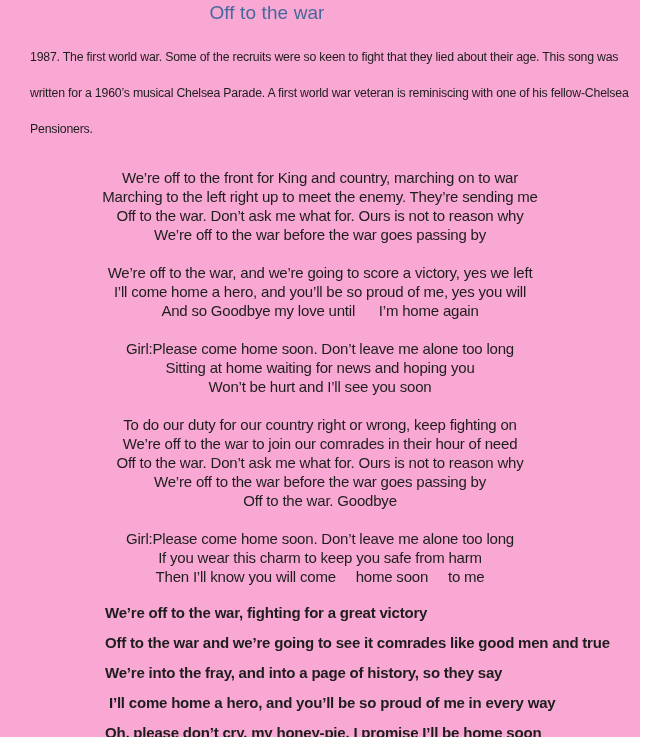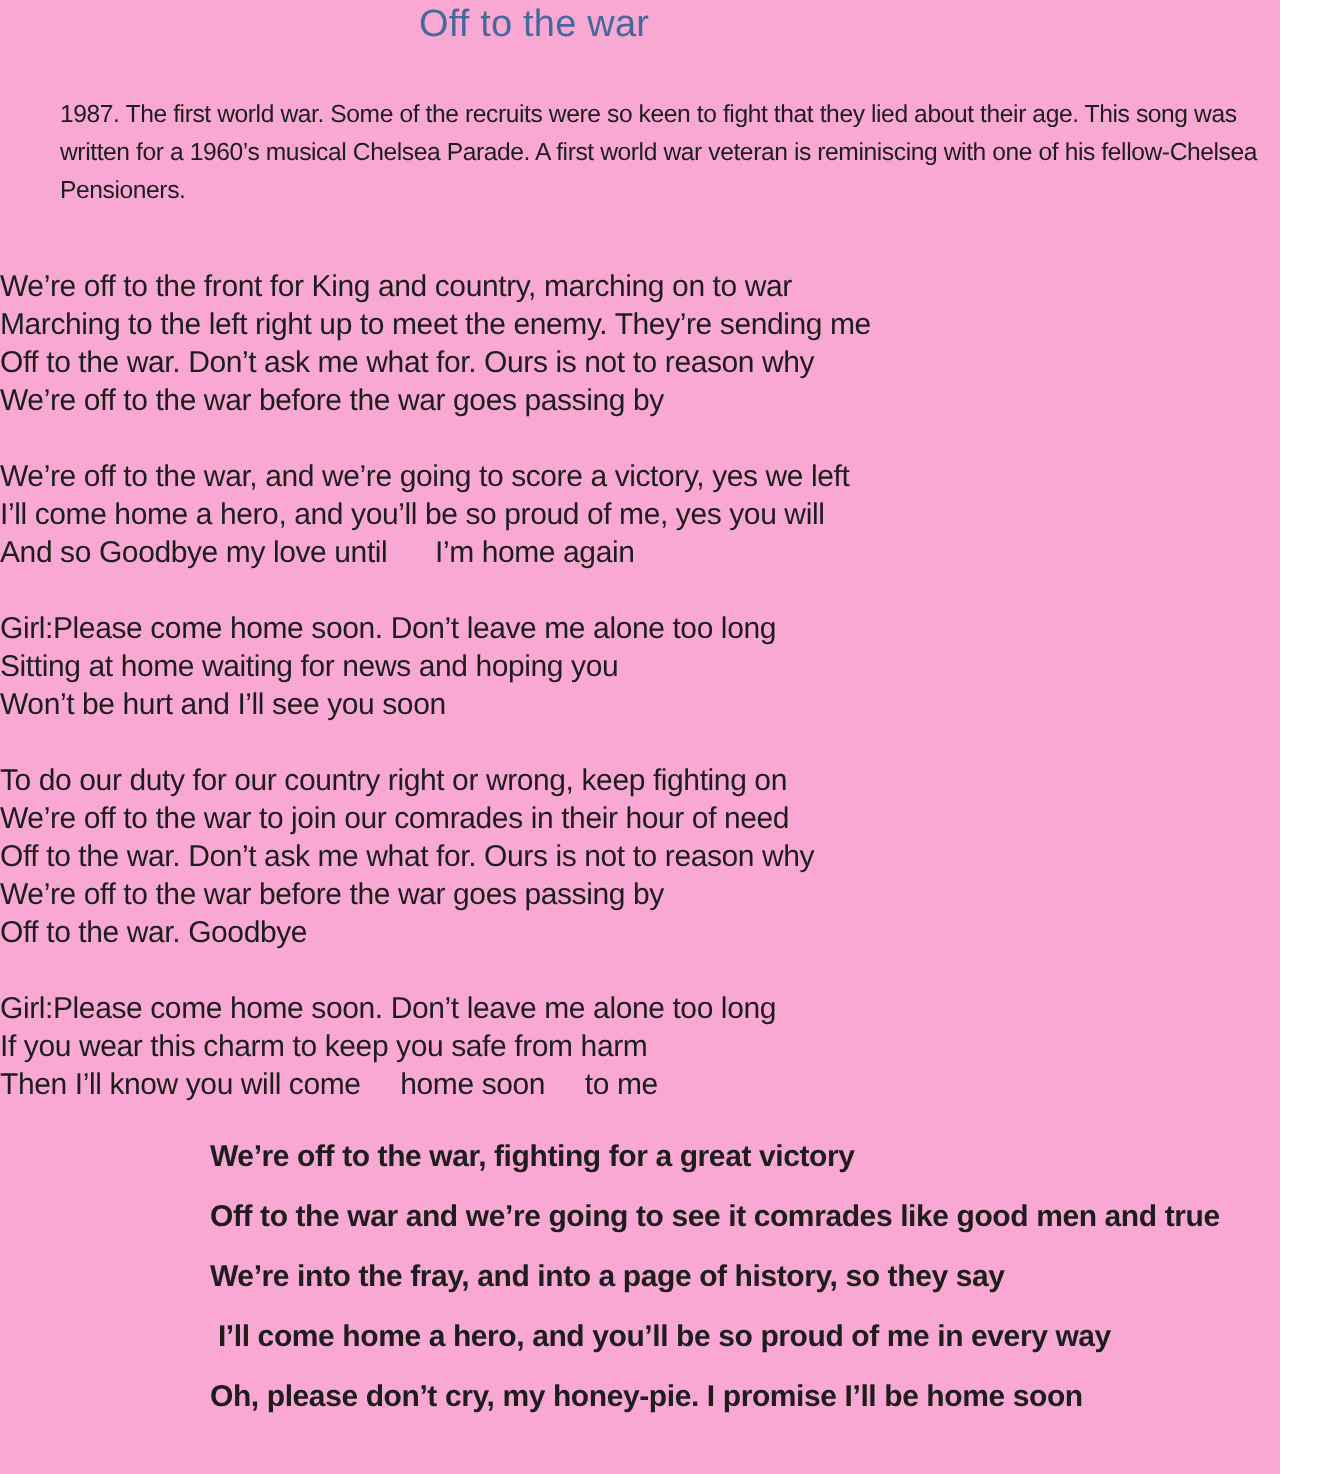--- a/index.html
+++ b/index.html
@@ -21,26 +21,26 @@
     font-weight: normal;
     color: #46699c;            
     letter-spacing: 0.1px;
   }
   .intro {
     margin: 22px 0 0 30px;
     font-size: 12.3px;
     line-height: 19px;
     letter-spacing: -0.2px;
   }
-  .intro-line { white-space: nowrap; }
+  .intro-line { white-space: nowrap; margin-top: 17px; }
 
   .lyrics { font-size: 15px; letter-spacing: -0.2px; }
   .stanza { line-height: 19px; margin: 19px 0 0 0; }
   .stanza.first { margin-top: 29px; }
-  .stanza.centered { text-align: left; }
+  .stanza.centered { text-align: center; }
   .stanza .line { white-space: pre; }
   .speaker { }
 
   .stanza.finale {
     margin-top: 12px;
     line-height: 30px;
     text-align: left;
     padding-left: 105px;
     font-weight: bold;
   }

